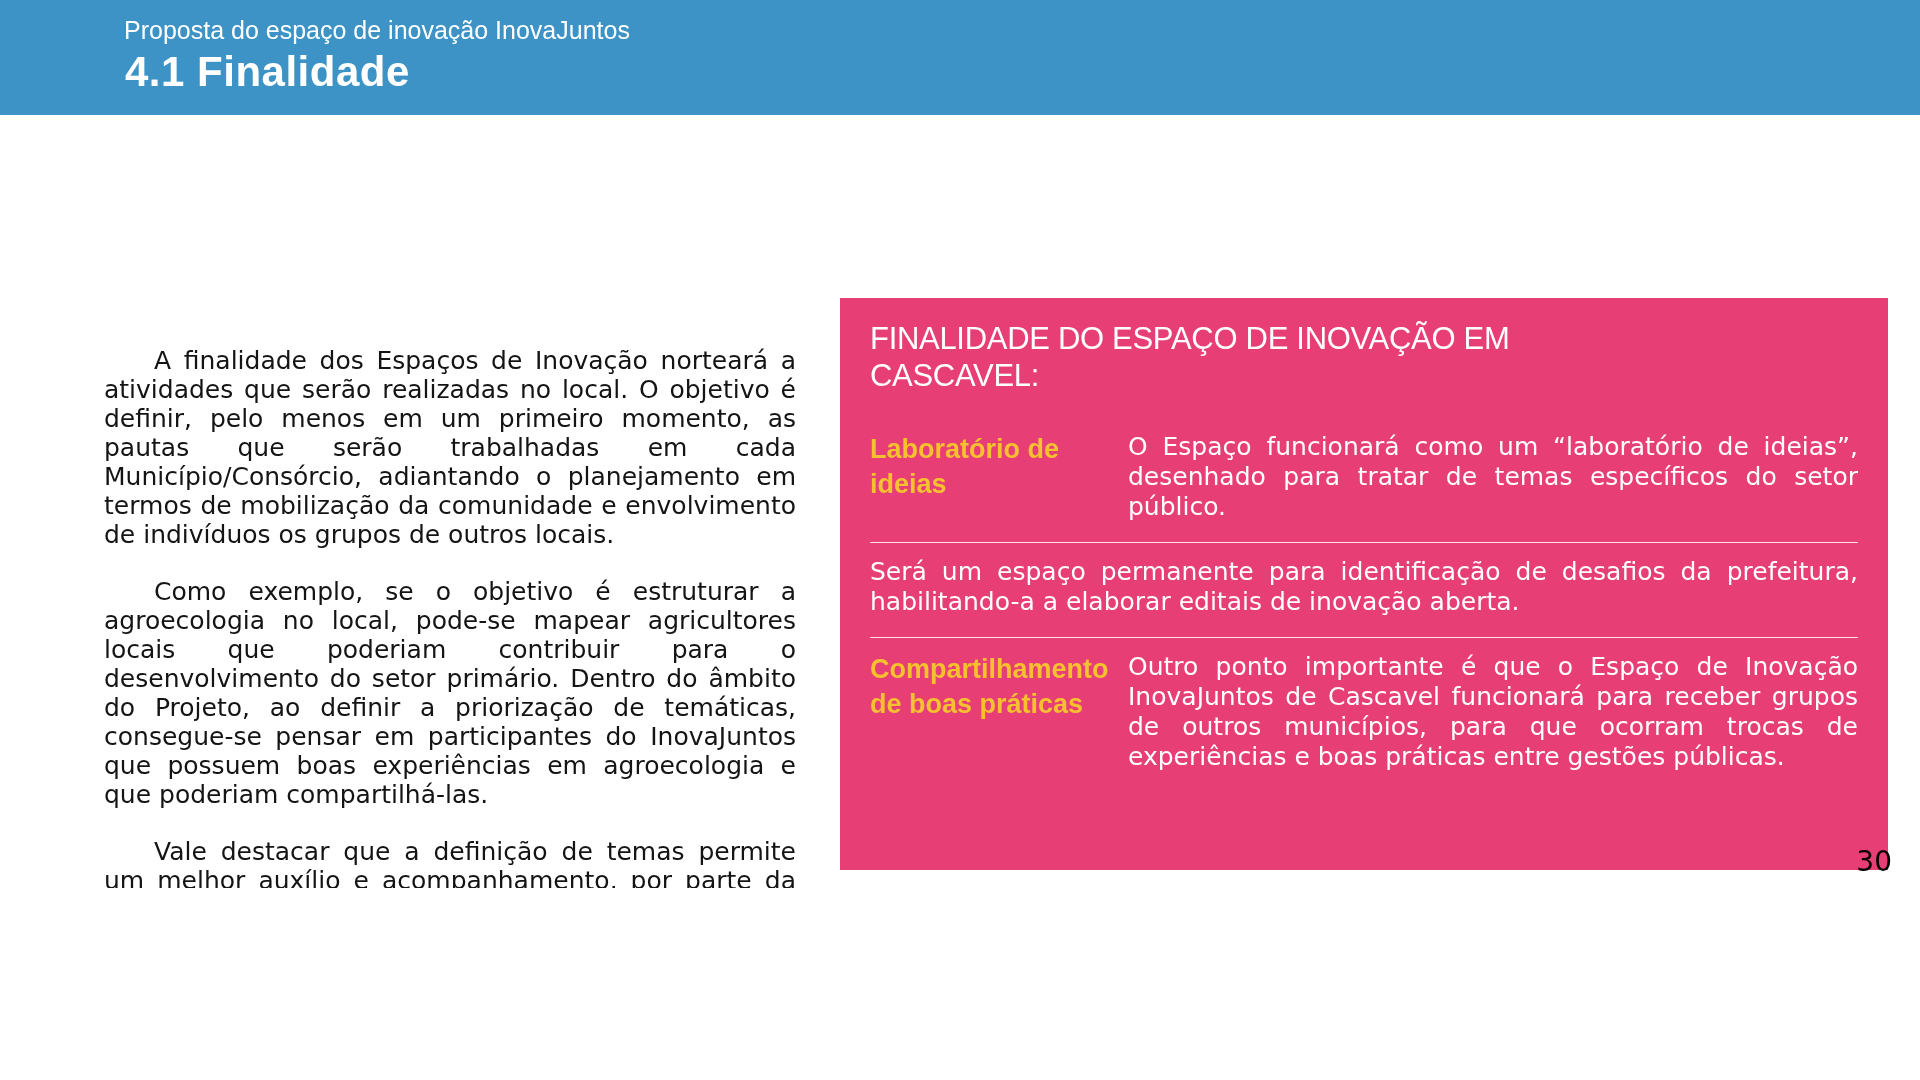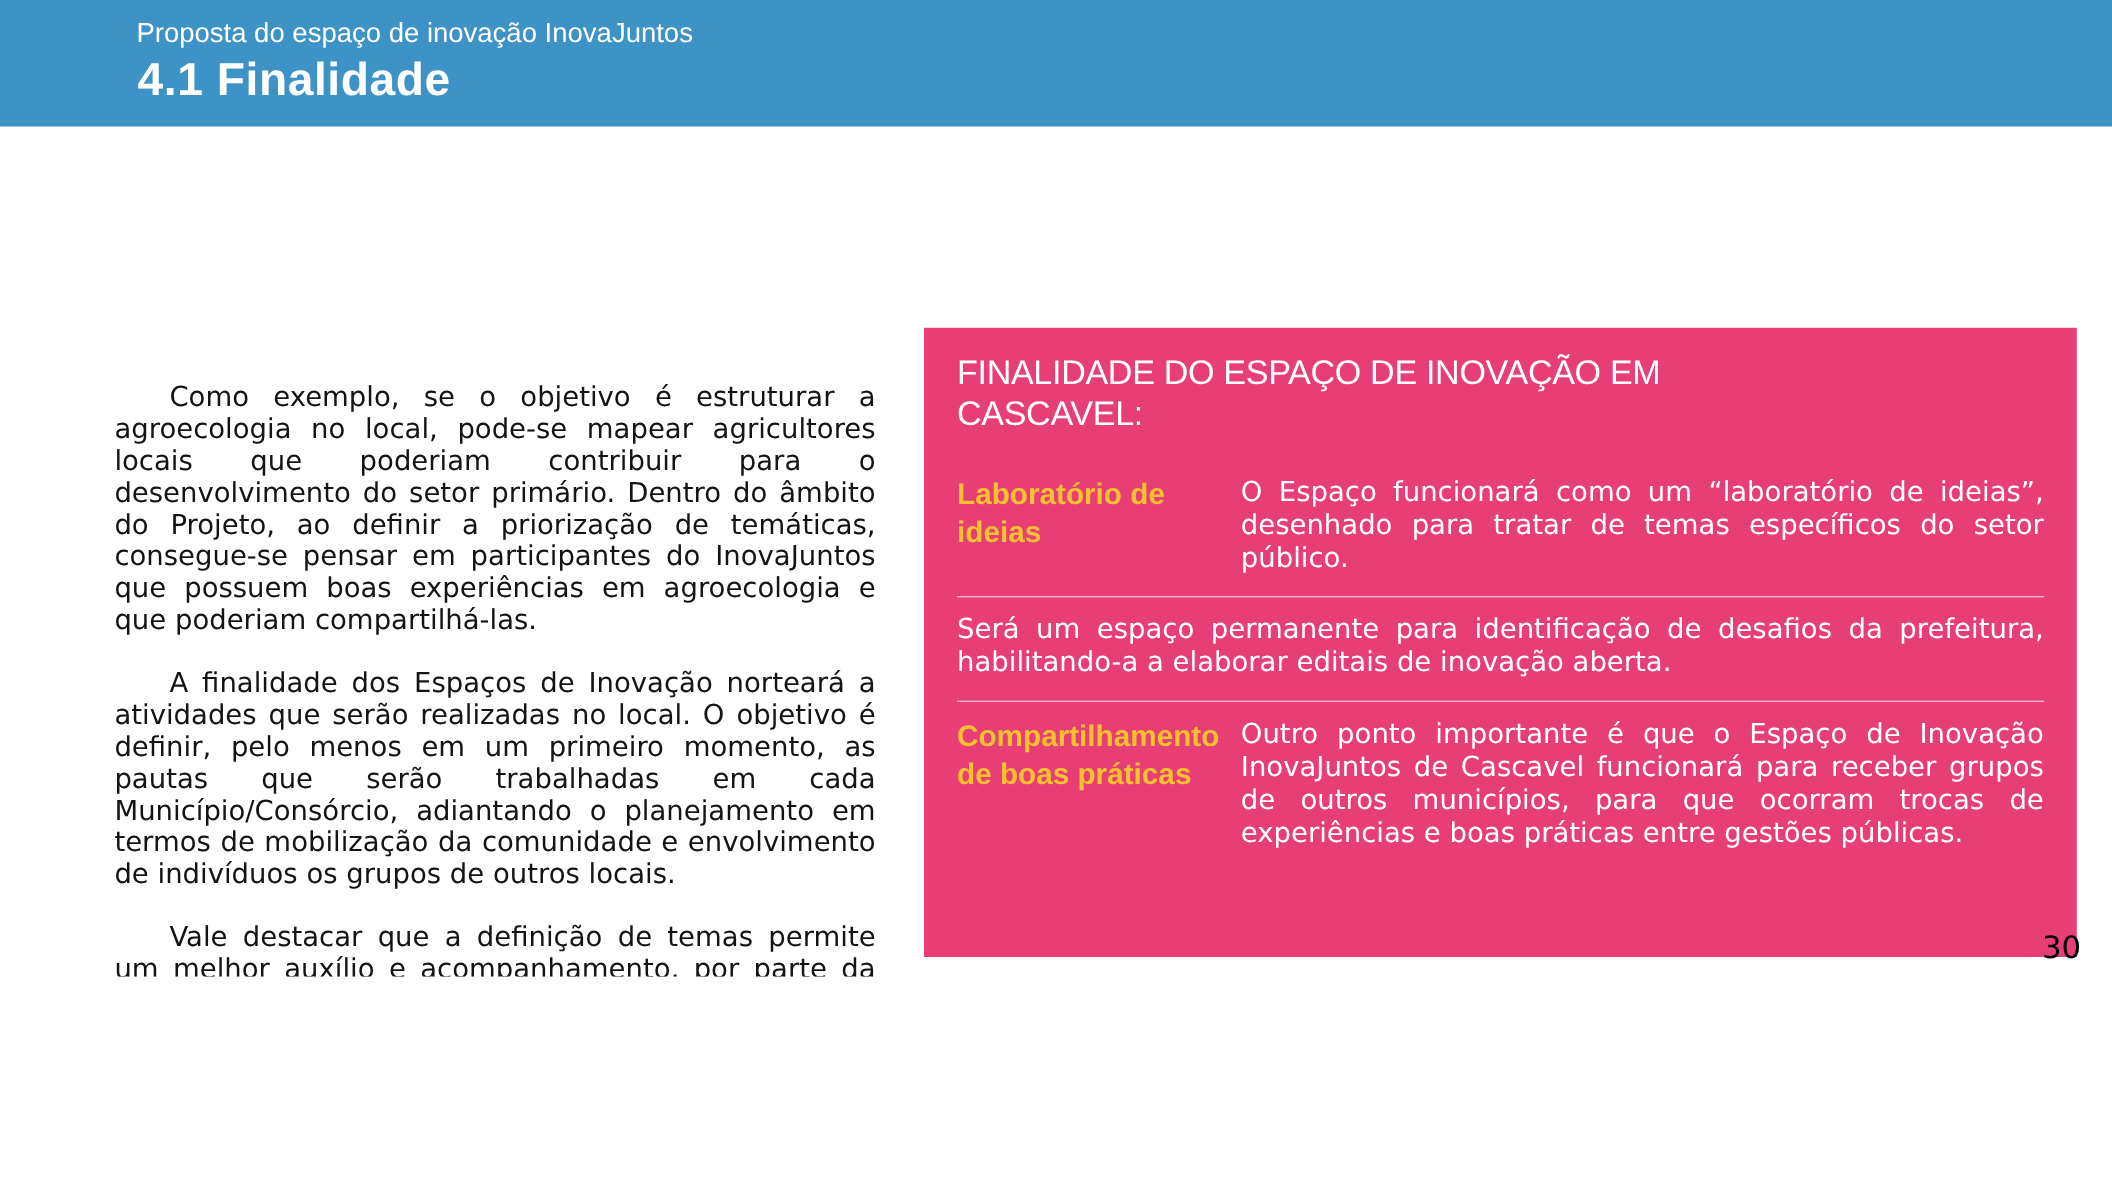--- a/index.html
+++ b/index.html
@@ -93,22 +93,22 @@
 
 <div class="slide">
 
   <div class="band">
     <div class="band-subtitle">Proposta do espaço de inovação InovaJuntos</div>
     <div class="band-title">4.1 Finalidade</div>
   </div>
 
 
   <div class="body-col">
+    <p class="body-para">A finalidade dos Espaços de Inovação norteará a atividades que serão realizadas no local. O objetivo é definir, pelo menos em um primeiro momento, as pautas que serão trabalhadas em cada Município/Consórcio, adiantando o planejamento em termos de mobilização da comunidade e envolvimento de indivíduos os grupos de outros locais.</p>
     <p class="body-para">Como exemplo, se o objetivo é estruturar a agroecologia no local, pode-se mapear agricultores locais que poderiam contribuir para o desenvolvimento do setor primário. Dentro do âmbito do Projeto, ao definir a priorização de temáticas, consegue-se pensar em participantes do InovaJuntos que possuem boas experiências em agroecologia e que poderiam compartilhá-las.</p>
-    <p class="body-para">A finalidade dos Espaços de Inovação norteará a atividades que serão realizadas no local. O objetivo é definir, pelo menos em um primeiro momento, as pautas que serão trabalhadas em cada Município/Consórcio, adiantando o planejamento em termos de mobilização da comunidade e envolvimento de indivíduos os grupos de outros locais.</p>
     <p class="body-para">Vale destacar que a definição de temas permite um melhor auxílio e acompanhamento, por parte da Equipe InovaJuntos, das soluções criadas em cada um dos Espaços.</p>
   </div>
 
   <div class="panel">
     <div class="panel-title">FINALIDADE DO ESPAÇO DE INOVAÇÃO EM CASCAVEL:</div>
 
     <div class="panel-rows">
 
       <div class="panel-row">
         <div class="row-label">Laboratório de ideias</div>

